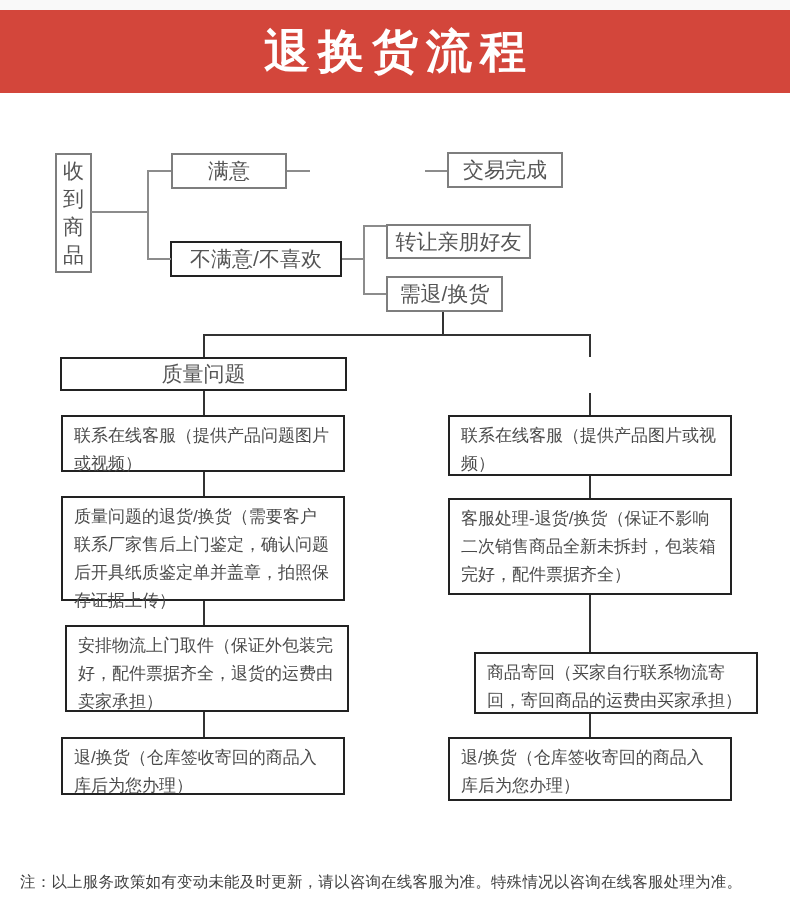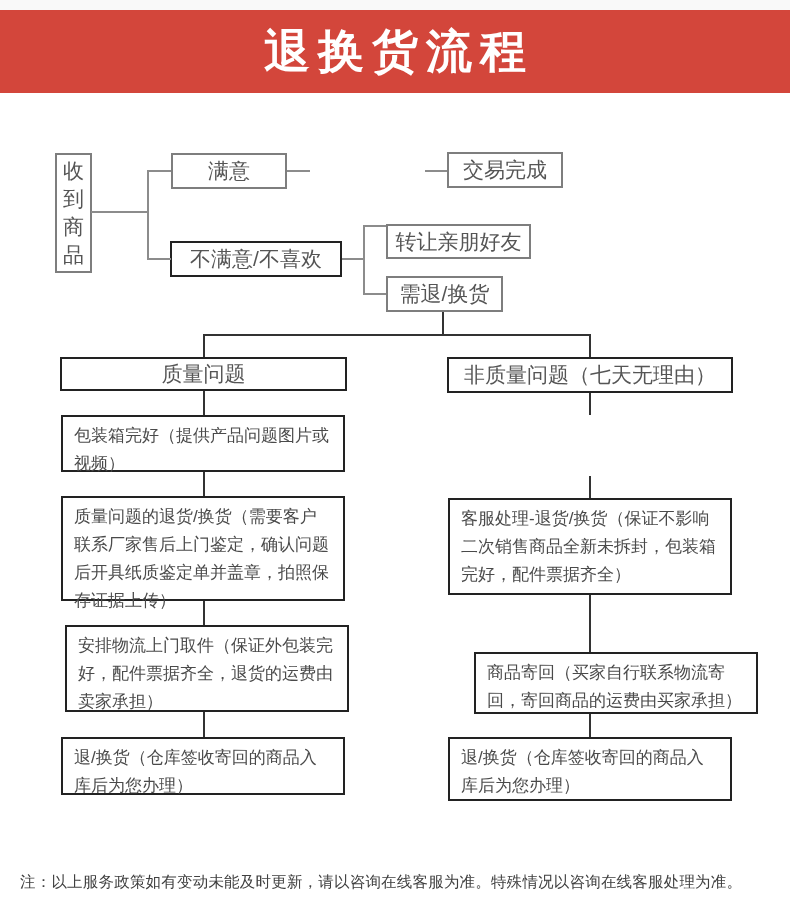--- a/index.html
+++ b/index.html
@@ -84,30 +84,30 @@
   <div class="box gray small" style="left:447px; top:152px; width:116px; height:36px;">交易完成</div>
 
   <div class="box dark small" style="left:170px; top:241px; width:172px; height:36px;">不满意/不喜欢</div>
 
   <div class="box gray small" style="left:386px; top:208px; width:145px; height:35px;margin-top:16px;">转让亲朋好友</div>
 
   <div class="box gray small" style="left:386px; top:276px; width:117px; height:36px;">需退/换货</div>
 
   <div class="box dark small" style="left:60px; top:357px; width:287px; height:34px;">质量问题</div>
 
-  <div class="box dark small" style="left:447px; top:357px; width:286px; height:36px;">非质量问题（七天无理由）</div>
 
-  <div class="box dark content" style="left:61px; top:415px; width:284px; height:57px;">包装箱完好（提供产品问题图片或视频）</div>
+  <div class="box dark content" style="left:61px; top:415px; width:284px; height:57px;">联系在线客服（提供产品问题图片或视频）</div>
 
   <div class="box dark content" style="left:61px; top:496px; width:284px; height:105px;">质量问题的退货/换货（需要客户联系厂家售后上门鉴定，确认问题后开具纸质鉴定单并盖章，拍照保存证据上传）</div>
 
   <div class="box dark content" style="left:65px; top:625px; width:284px; height:87px;">安排物流上门取件（保证外包装完好，配件票据齐全，退货的运费由卖家承担）</div>
 
   <div class="box dark content" style="left:61px; top:737px; width:284px; height:58px;">退/换货（仓库签收寄回的商品入库后为您办理）</div>
 
+  <div class="box dark content" style="left:448px; top:415px; width:284px; height:61px;">联系在线客服（提供产品图片或视频）</div>
 
   <div class="box dark content" style="left:448px; top:498px; width:284px; height:97px;">客服处理-退货/换货（保证不影响二次销售商品全新未拆封，包装箱完好，配件票据齐全）</div>
 
   <div class="box dark content" style="left:448px; top:652px; width:284px; height:62px;margin-left:26px;">商品寄回（买家自行联系物流寄回，寄回商品的运费由买家承担）</div>
 
   <div class="box dark content" style="left:448px; top:737px; width:284px; height:64px;">退/换货（仓库签收寄回的商品入库后为您办理）</div>
 
   <div class="line" style="left:91px;  top:211px; width:57px; height:2px;"></div>
   <div class="line" style="left:147px; top:170px; width:2px;  height:90px;"></div>
   <div class="line" style="left:147px; top:170px; width:24px; height:2px;"></div>

